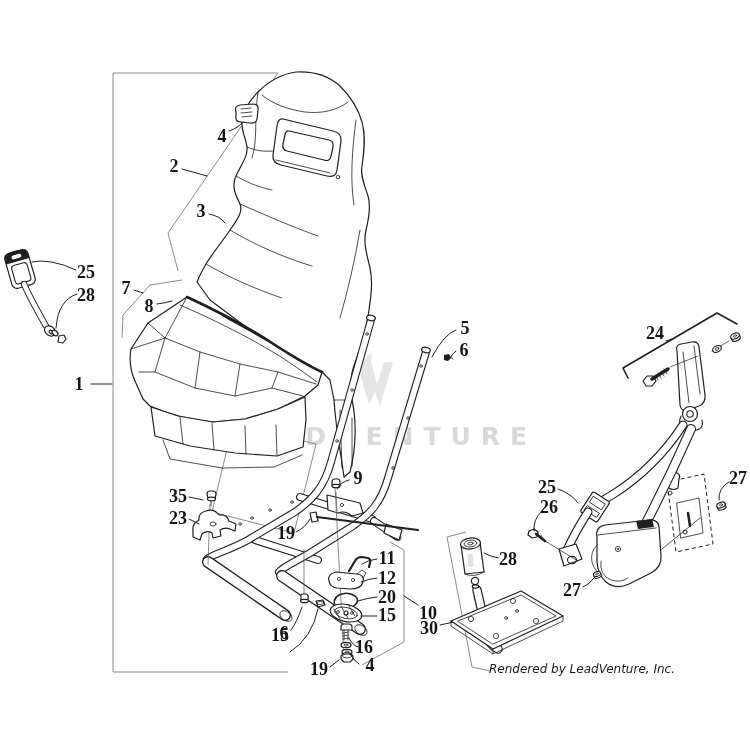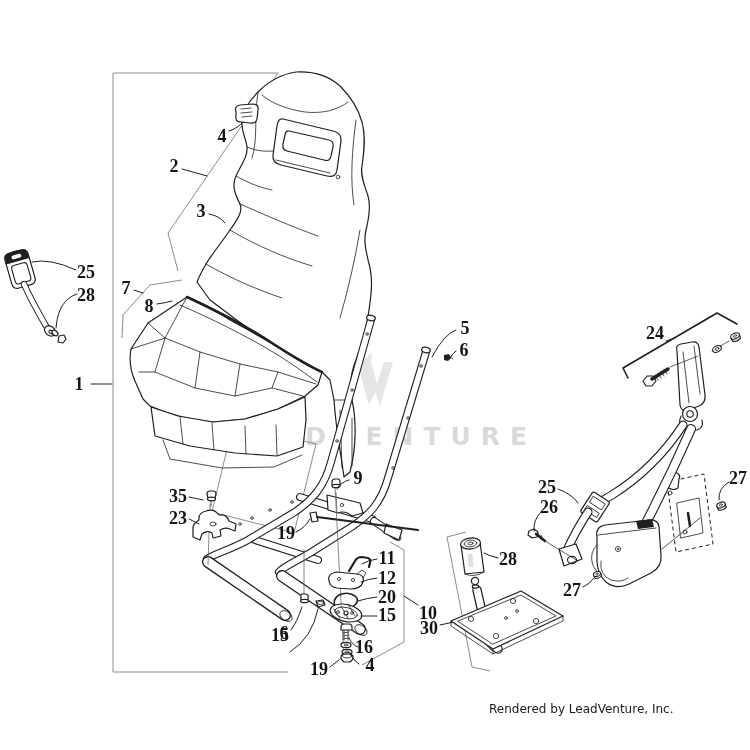--- a/index.html
+++ b/index.html
@@ -5,22 +5,22 @@
   html,body{margin:0;padding:0;background:#fff;}
   .stage{position:relative;width:750px;height:750px;background:#fff;overflow:hidden;
          font-family:"Liberation Sans",sans-serif;}
   .watermark{position:absolute;left:380px;top:436px;transform:translate(-50%,-50%);
          font-family:"DejaVu Sans",sans-serif;font-size:25px;font-weight:600;
          letter-spacing:10px;color:#d9d9d9;white-space:nowrap;z-index:0;}
   .art{position:absolute;left:0;top:0;z-index:1;}
   .callout{position:absolute;transform:translate(-50%,-50%);
          font-family:"Liberation Serif","DejaVu Serif",serif;font-weight:bold;
          font-size:18px;color:#141414;z-index:2;line-height:1;white-space:nowrap;}
-  .footer{position:absolute;left:489px;top:702px;font-family:"DejaVu Sans",sans-serif;
-         font-size:12px;color:#1a1a1a;z-index:2;}
+  .footer{position:absolute;left:489px;top:662px;font-family:"DejaVu Sans",sans-serif;
+         font-size:12px;color:#1a1a1a;z-index:2;font-style:italic;}
   
   .k{stroke:#1f1f1f;fill:none;stroke-width:1.1;stroke-linecap:round;stroke-linejoin:round;}
   .kf{stroke:#1f1f1f;fill:#ffffff;stroke-width:1.2;stroke-linejoin:round;}
   .thin{stroke-width:0.8;}
   .thick{stroke-width:2.6;}
   .lead{stroke:#1f1f1f;fill:none;stroke-width:1;stroke-linecap:round;}
   .br{stroke:#8c8c8c;fill:none;stroke-width:1;}
   .cl{stroke:#555;fill:none;stroke-width:0.7;}
   .tubeO{stroke:#1f1f1f;stroke-width:8;fill:none;stroke-linecap:round;}
   .tubeI{stroke:#fff;stroke-width:5.8;fill:none;stroke-linecap:round;}

